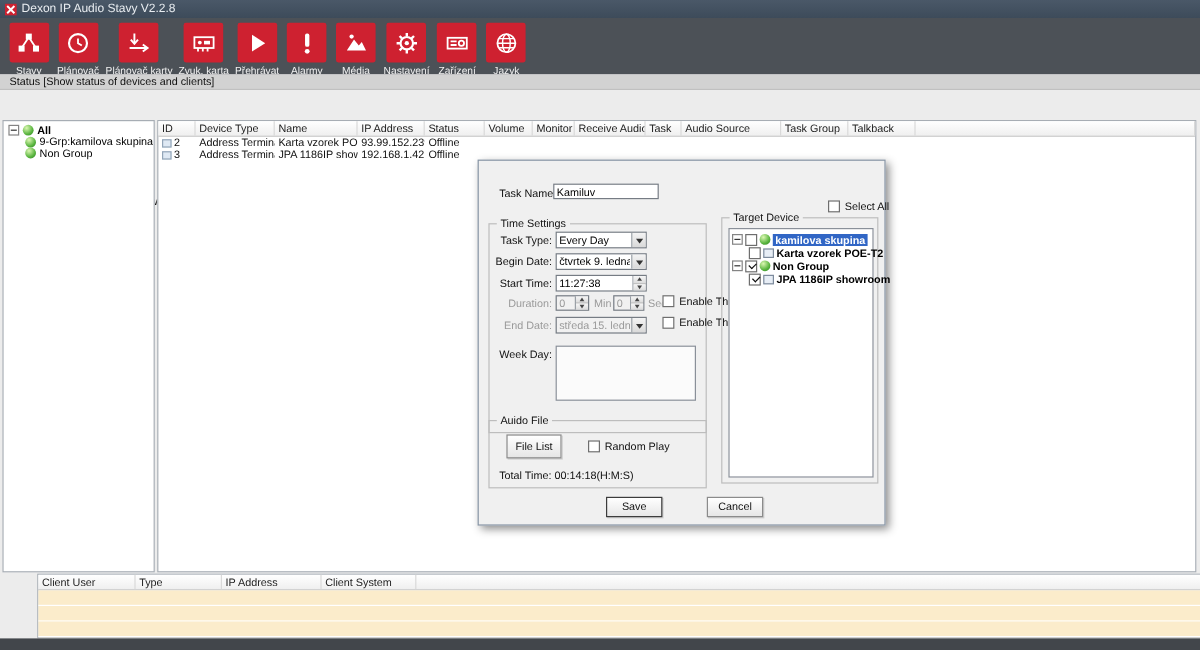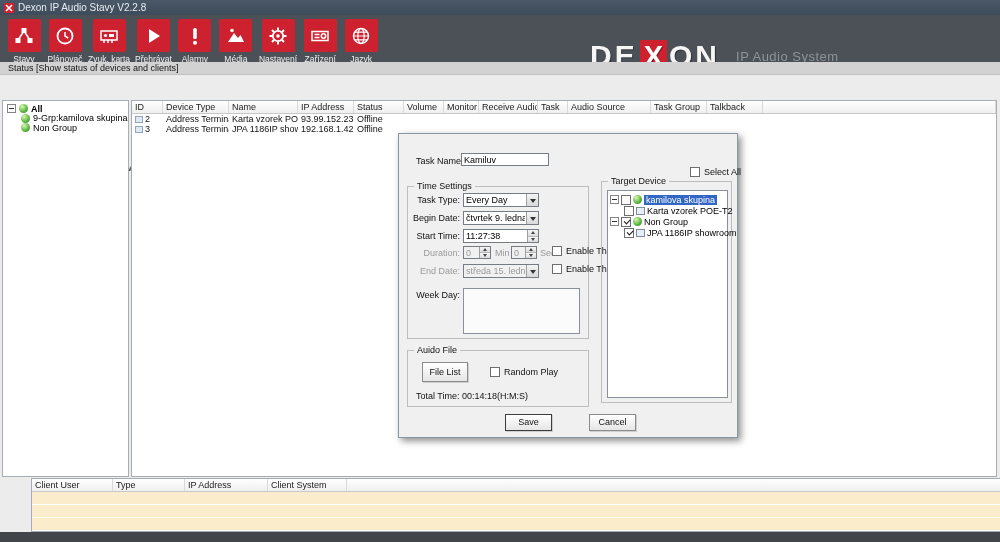--- a/index.html
+++ b/index.html
@@ -150,20 +150,31 @@
           <svg width="22" height="22" viewBox="0 0 22 22">
               <circle cx="11" cy="11" r="7.5" stroke="#fff" stroke-width="1.8" fill="none"></circle>
               <path d="M11 7 V11 L14.2 13" stroke="#fff" stroke-width="1.5" fill="none"></path>
             </svg>
         </div>
         <div class="tlabel">Plánovač</div>
       </div>
       <div class="titem">
         <div class="ticon">
           <svg width="22" height="22" viewBox="0 0 22 22">
+              <path d="M7 3 V11" stroke="#fff" stroke-width="1.6"></path>
+              <path d="M4 8 L7 11.5 L10 8" stroke="#fff" stroke-width="1.6" fill="none"></path>
+              <path d="M3 15 H17" stroke="#fff" stroke-width="1.6"></path>
+              <path d="M14 12 L18 15 L14 18" stroke="#fff" stroke-width="1.6" fill="none"></path>
+            </svg>
+        </div>
+        <div class="tlabel">Plánovač karty</div>
+      </div>
+      <div class="titem">
+        <div class="ticon">
+          <svg width="22" height="22" viewBox="0 0 22 22">
               <rect x="3" y="6" width="16" height="9" stroke="#fff" stroke-width="1.5" fill="none"></rect>
               <circle cx="7.5" cy="10.5" r="1.6" fill="#fff"></circle>
               <rect x="11" y="9" width="5" height="3" fill="#fff"></rect>
               <path d="M6 15 v3 M10 15 v3 M14 15 v3" stroke="#fff" stroke-width="1.5"></path>
             </svg>
         </div>
         <div class="tlabel">Zvuk. karta</div>
       </div>
       <div class="titem">
         <div class="ticon">
@@ -225,26 +236,20 @@
           <svg width="22" height="22" viewBox="0 0 22 22">
               <circle cx="11" cy="11" r="7.5" stroke="#fff" stroke-width="1.5" fill="none"></circle>
               <ellipse cx="11" cy="11" rx="3.2" ry="7.5" stroke="#fff" stroke-width="1.2" fill="none"></ellipse>
               <path d="M3.5 11 h15 M5 7.2 h12 M5 14.8 h12" stroke="#fff" stroke-width="1.2"></path>
             </svg>
         </div>
         <div class="tlabel">Jazyk</div>
       </div>
     </div>
 
-    <div class="brand">
-      <span class="logo-seg">DE</span>
-        <span class="logo-x">X</span>
-        <span class="logo-seg">ON</span>
-      <span class="tagline">IP Audio System</span>
-    </div>
   </div>
 
   <div class="statusbar">Status  [Show status of devices and clients]</div>
 
   <div class="controls">
     <div class="combo" style="left:4px; top:84px; width:102px; height:15px;">
       <span class="ctext">Show Online and Offline</span>
       <span class="drop"></span>
     </div>
     <span class="devices-label">Show [All Group] Devices</span>
@@ -338,21 +343,21 @@
   <div class="dialog">
 
     <span class="dlg-label" style="left:17px; top:22px;">Task Name:</span>
     <input class="textbox" style="left: 62px; top: 19px; width: 88px; height: 13px;" value="Kamiluv">
 
     <div class="cbrow" style="left:291px; top:33px;justify-content:space-between;">
       <span class="cb"></span>
       <span>Select All</span>
     </div>
 
-    <div class="grp" style="left:8px; top:52px; width:182px; height:153px;">
+    <div class="grp" style="left:8px; top:52px; width:182px; height:175px;">
       <span class="grp-legend">Time Settings</span>
 
       <span class="dlg-label right" style="left:0; top:8px; width:52px;">Task Type:</span>
       <div class="combo" style="left:55px; top:6px; width:76px; height:14px;">
         <span class="ctext">Every Day</span>
         <span class="drop"></span>
       </div>
 
       <span class="dlg-label right" style="left:0; top:26px; width:52px;">Begin Date:</span>
       <div class="combo" style="left:55px; top:24px; width:76px; height:14px;">
@@ -410,21 +415,21 @@
       <div class="btn" style="position:absolute; left:14px; top:11px; width:46px; height:20px; line-height:18px;">File List</div>
       <div class="cbrow" style="left:82px; top:16px;">
         <span class="cb"></span>
         <span>Random Play</span>
       </div>
       <span class="dlg-label" style="left:8px; top:40px;">Total Time: 00:14:18(H:M:S)</span>
     </div>
 
     <div class="grp" style="left:202px; top:47px; width:131px; height:222px;">
       <span class="grp-legend">Target Device</span>
-      <div class="dtree" style="left:5px; top:8px; width:121px; height:208px;">
+      <div class="dtree" style="left:5px; top:8px; width:121px; height:208px;font-weight:bold;">
         <div class="tree-row">
           <span class="expander"></span>
           <span class="cb"></span>
           <span class="ball"></span>
           <span class="sel">kamilova skupina</span>
         </div>
         <div class="tree-row" style="padding-left:14px;">
           <span class="cb"></span>
           <span class="devicon"></span>
           <span>Karta vzorek POE-T2</span>

